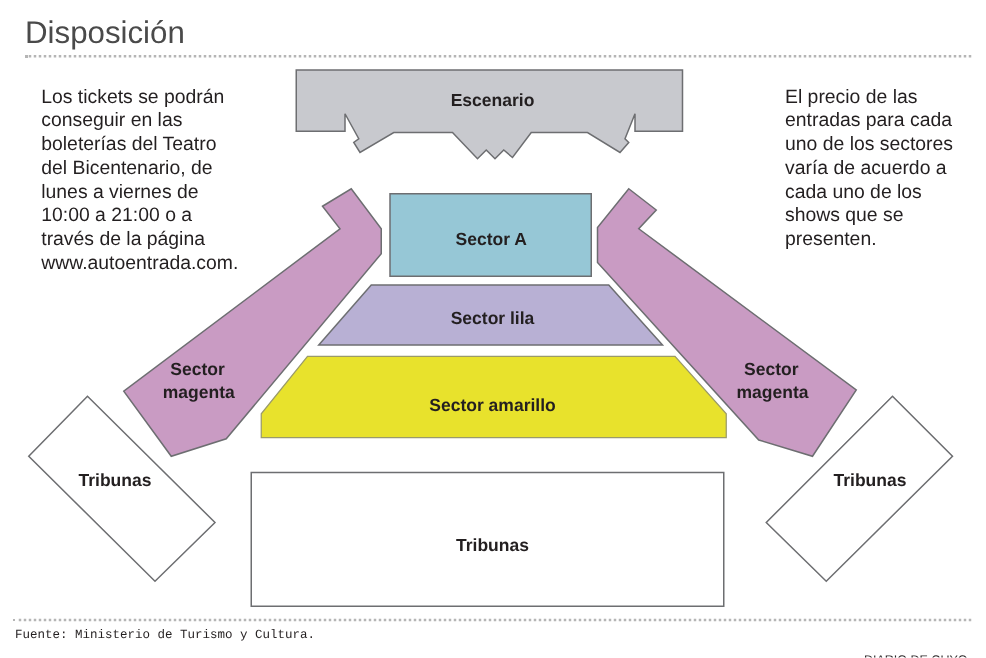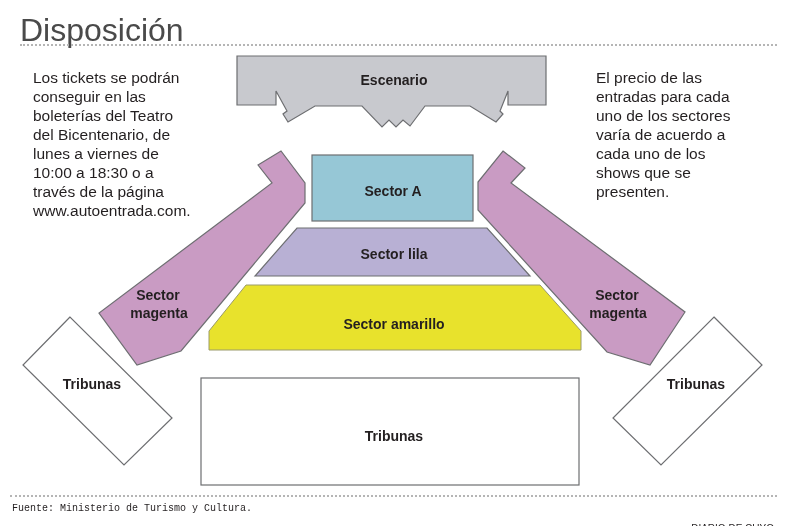--- a/index.html
+++ b/index.html
@@ -1,40 +1,40 @@
 <!DOCTYPE html>
 <html><head>
 <meta charset="utf-8">
 <style>
   html, body { margin: 0; padding: 0; background: #ffffff; }
   body { width: 789px; height: 526px; position: relative; overflow: hidden;
          font-family: "Liberation Sans", sans-serif; color: #231f20; }
-  .title { position: absolute; left: 20px; top: 12px; font-size: 32px; color: #4a4a4a; font-weight: normal; }
+  .title { position: absolute; left: 20px; top: 12px; font-size: 25px; color: #4a4a4a; font-weight: normal; }
   .dotline { position: absolute; height: 0; border-top: 2px dotted #b5b5b5; }
   .para { position: absolute; font-size: 15.5px; line-height: 19px; color: #231f20; white-space: pre-line; }
   .footer-left { position: absolute; left: 12px; top: 503px; font-size: 10px; color: #231f20; font-family: Liberation Mono, monospace; }
   .footer-right { position: absolute; right: 15px; top: 523px; font-size: 10px; color: #231f20; }
   svg { position: absolute; left: 0; top: 0; }
   svg text { font-family: "Liberation Sans", sans-serif; font-weight: bold; font-size: 14px; fill: #231f20; }
 </style>
 </head>
 <body>
 
 <div class="title">Disposición</div>
 <div class="dotline" style="left:20px; top:44px; width:757px;"></div>
 
 <div class="para" style="left:33px; top:68px;">Los tickets se podrán
 conseguir en las
 boleterías del Teatro
 del Bicentenario, de
 lunes a viernes de
-10:00 a 18:30 o a
+10:00 a 21:00 o a
 través de la página
 www.autoentrada.com.</div>
-<div class="para" style="left:596px; top:68px;">El precio de las
+<div class="para" style="left:628px; top:68px;">El precio de las
 entradas para cada
 uno de los sectores
 varía de acuerdo a
 cada uno de los
 shows que se
 presenten.</div>
 
 <svg width="789" height="526">
 
   <g>

